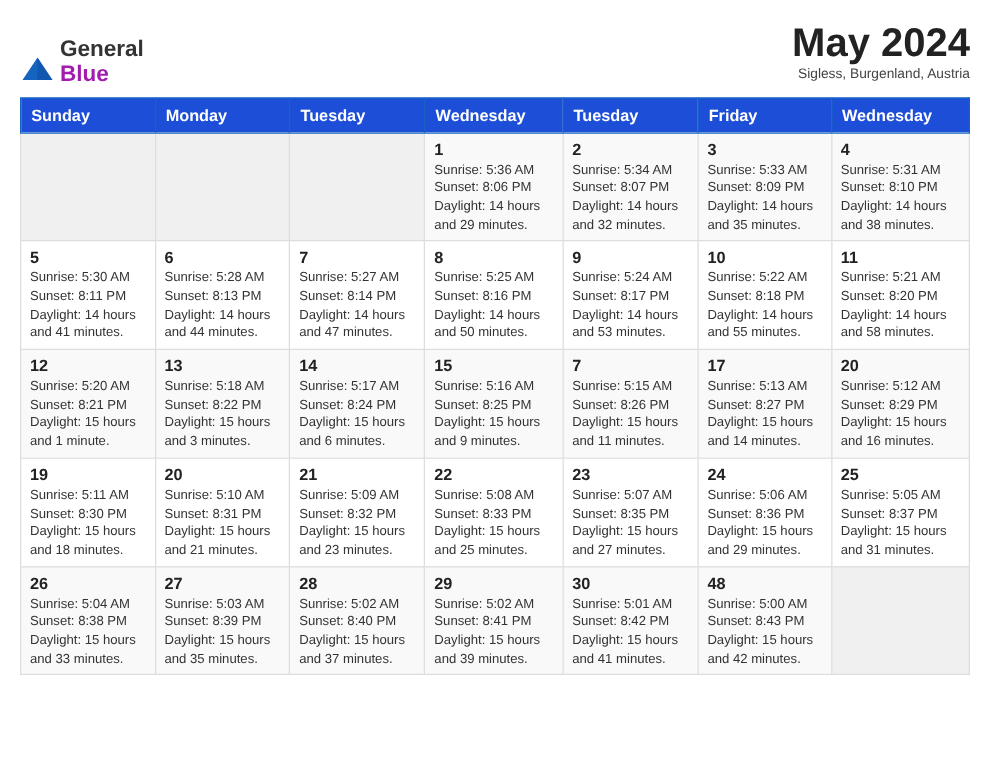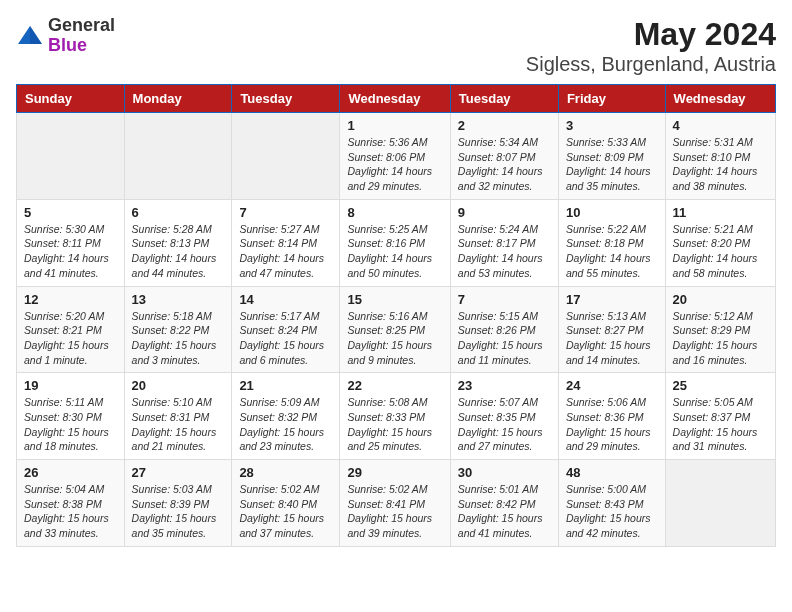--- a/index.html
+++ b/index.html
@@ -11,22 +11,23 @@
       padding: 16px;
     }
     .header {
       display: flex;
       justify-content: space-between;
       align-items: flex-start;
       margin-bottom: 8px;
     }
     .logo {
       display: flex;
-      align-items: center;
+      align-items: flex-end;
       gap: 4px;
+      margin-top: 14px;
     }
     .logo-text {
       font-size: 18px;
       font-weight: bold;
       line-height: 1.1;
     }
     .logo-text .general { color: #333; }
     .logo-text .blue { color: #a21caf; }
     .logo-icon {
       width: 28px;
@@ -35,30 +36,30 @@
     .title-block {
       text-align: right;
       margin-left: 32px;
     }
     .month-year {
       font-size: 32px;
       font-weight: bold;
       color: #222;
     }
     .location {
-      font-size: 20px;
+      font-size: 11px;
       color: #444;
     }
     table {
       width: 100%;
       border-collapse: collapse;
       border: 1px solid #ccc;
     }
     thead tr th {
-      background: #b91c1c;
+      background: #1d4ed8;
       color: #fff;
       text-align: left;
       padding: 6px 8px;
       font-size: 13px;
       font-weight: bold;
       border: 1px solid #1565c0;
     }
     tbody tr td {
       vertical-align: top;
       border: 1px solid #ddd;
@@ -74,21 +75,20 @@
       font-weight: bold;
       font-size: 13px;
       color: #222;
       display: block;
       margin-bottom: 2px;
     }
     .day-detail {
       font-size: 10.5px;
       color: #333;
       line-height: 1.4;
-      font-style: italic;
     }
     .empty { background: #f0f0f0 !important; }
   </style>
 </head>
 <body>
 
 <div class="header">
   <div class="logo">
     <svg class="logo-icon" viewBox="0 0 28 28">
       <polygon points="14,4 26,22 2,22" fill="#1565c0"></polygon>

